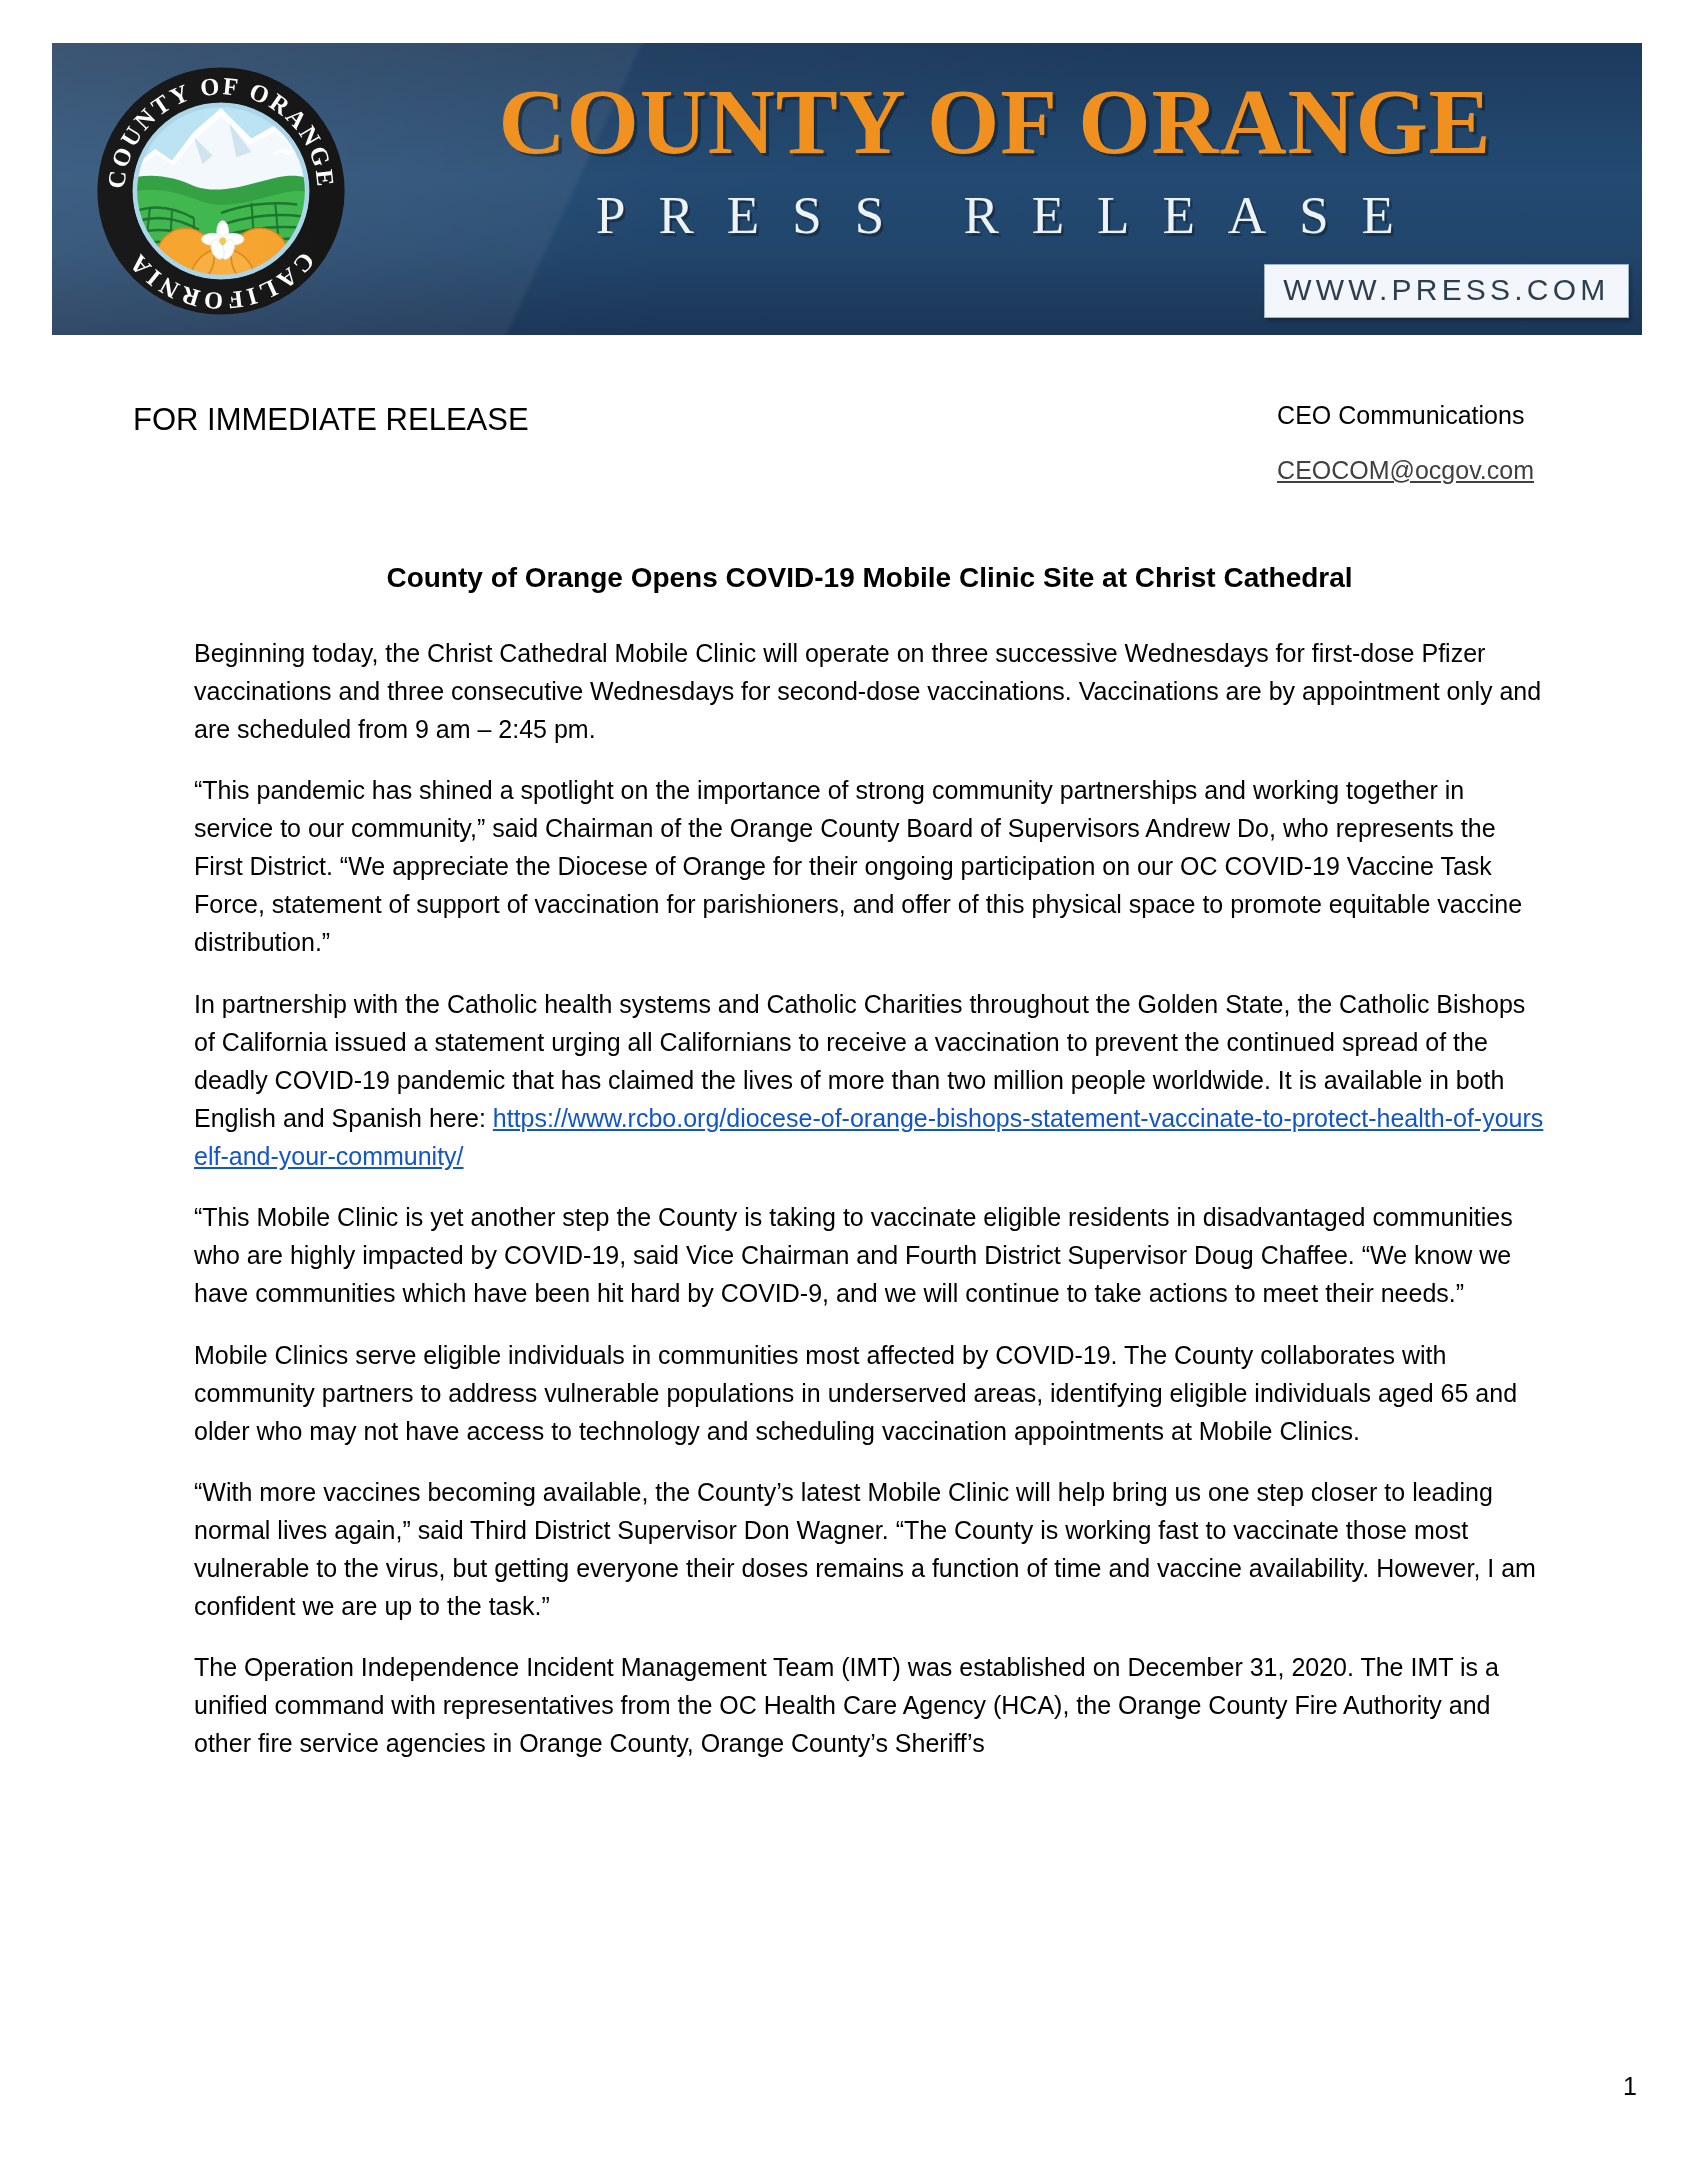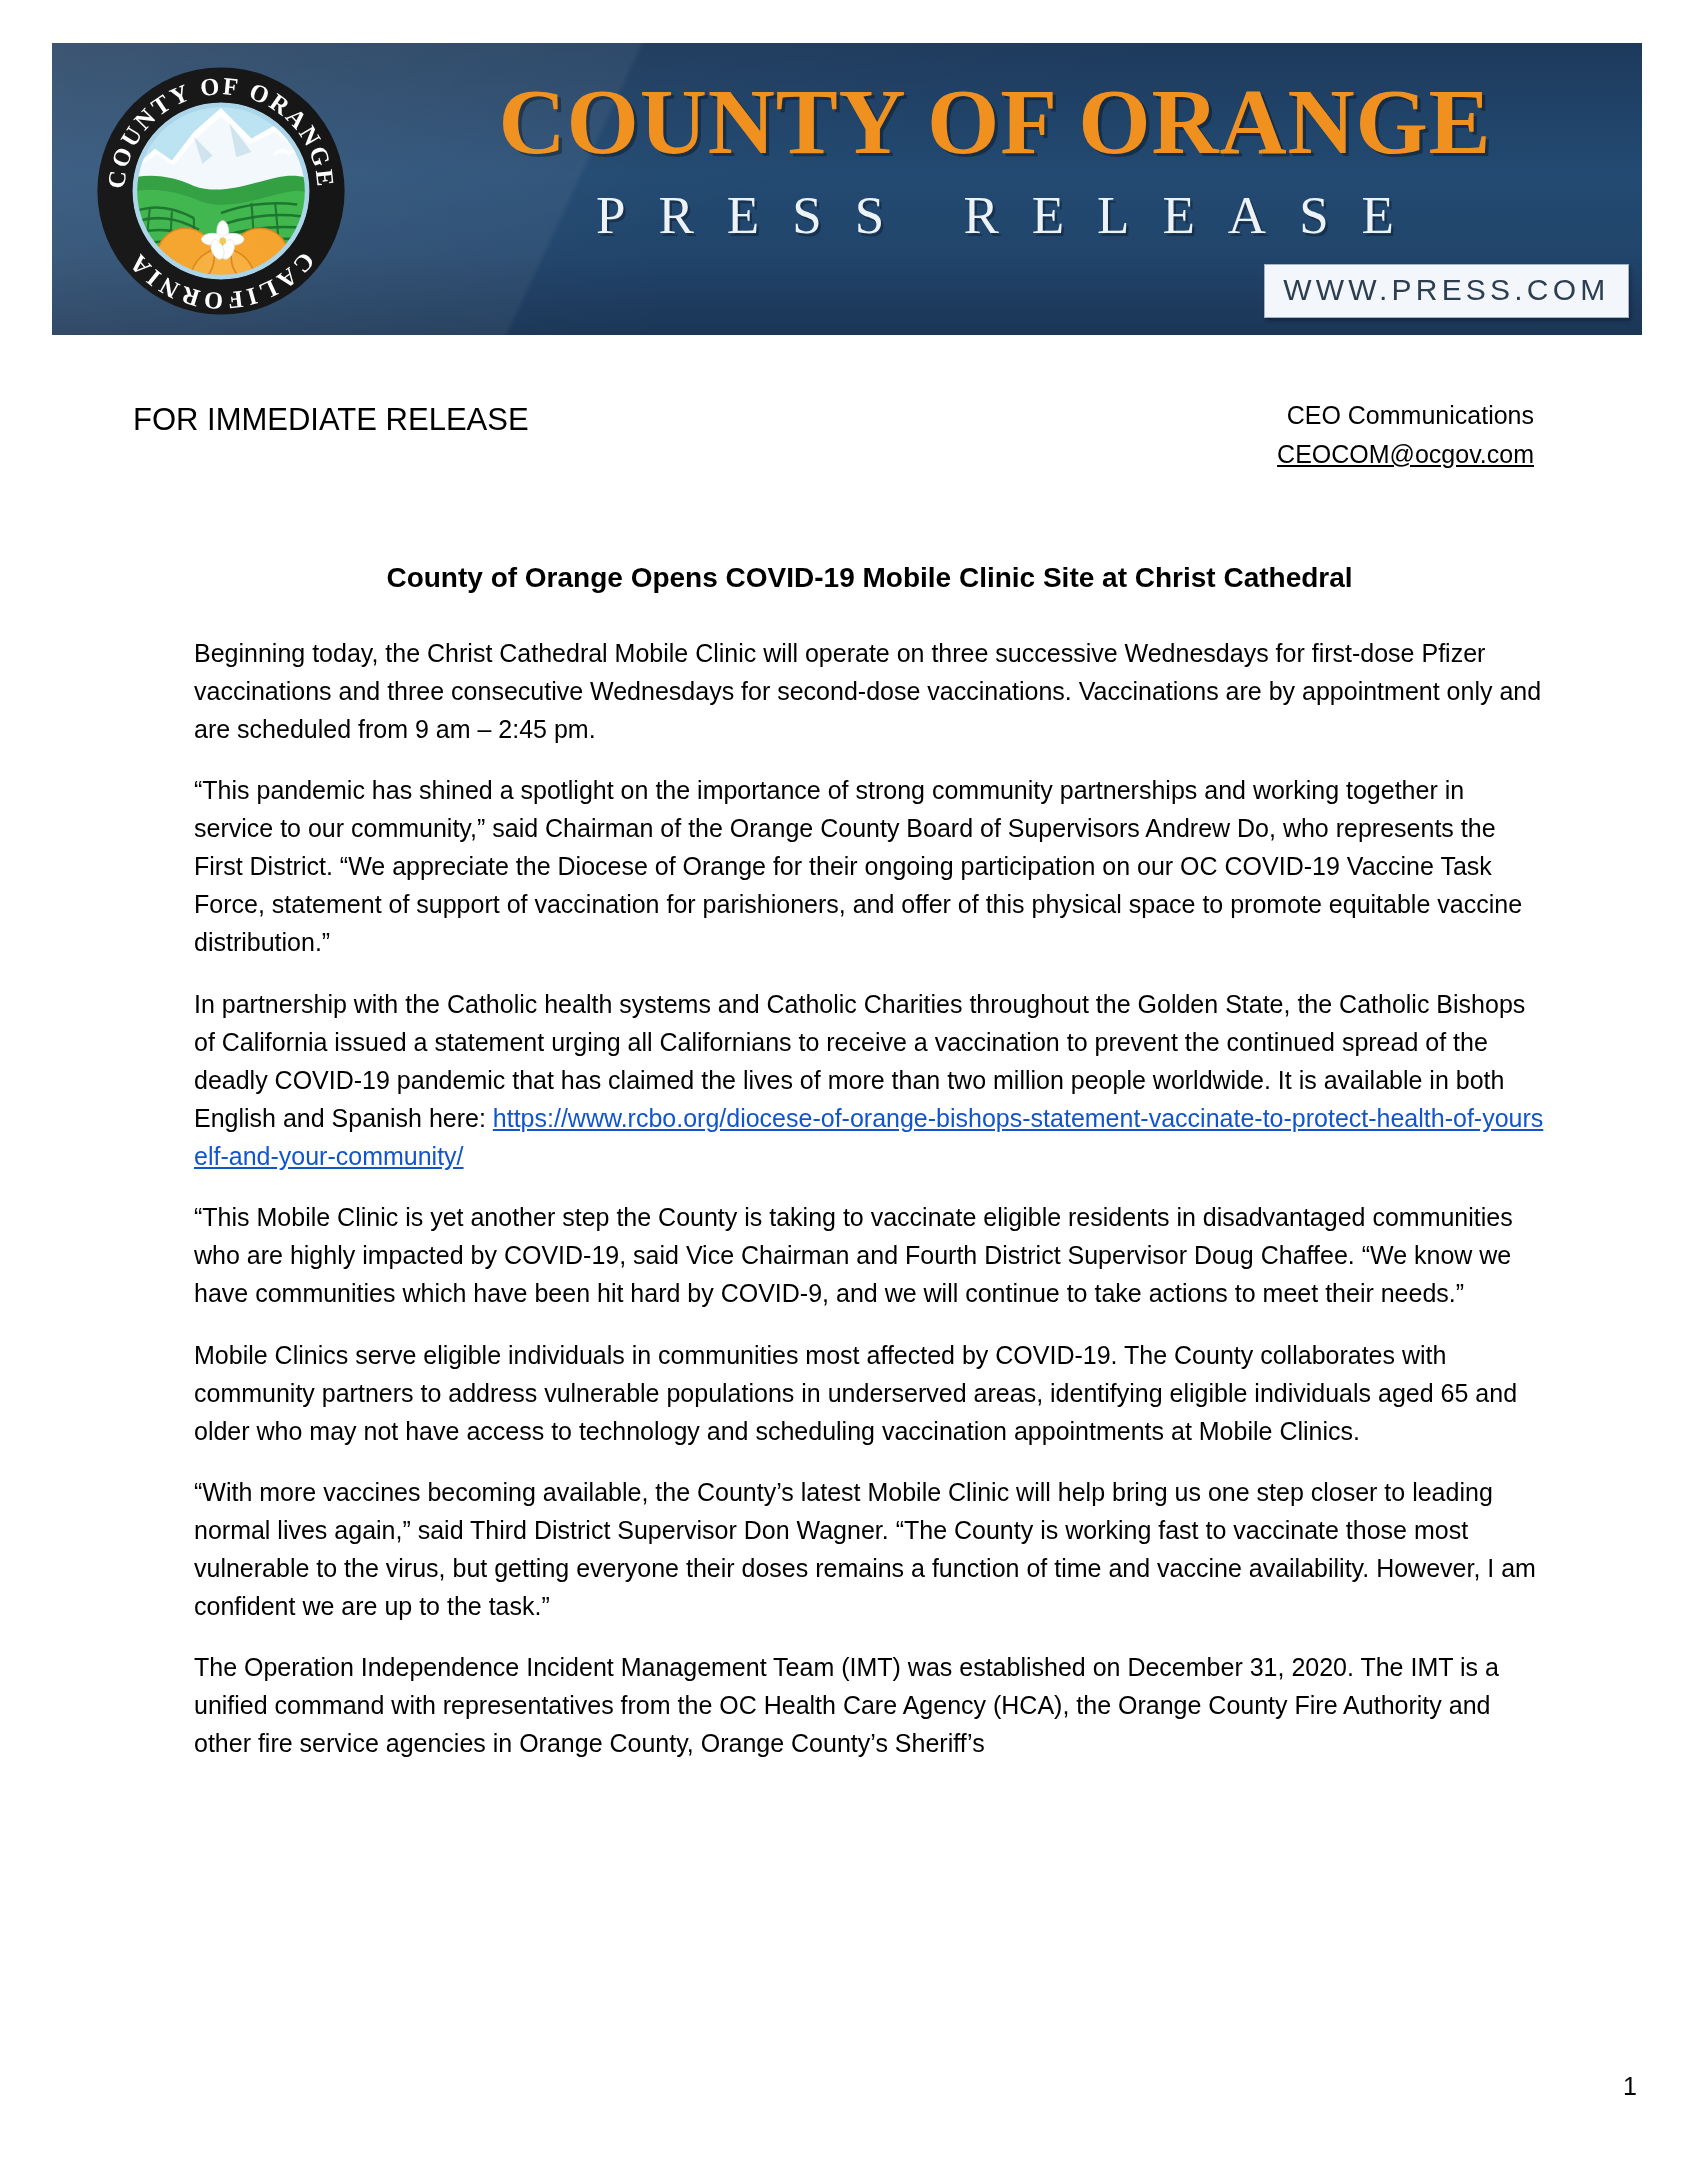--- a/index.html
+++ b/index.html
@@ -112,25 +112,25 @@
     left: 133px;
     top: 399px;
     width: 1401px;
     display: flex;
     justify-content: space-between;
     align-items: flex-start;
     font-size: 25px;
     line-height: 1.35;
   }
   .meta-left { font-size: 31px; }
-  .meta-right { text-align: right; font-size: 25px; }
+  .meta-right { text-align: left; font-size: 25px; }
   .meta-right .email {
     display: block;
-    margin-top: 5px;
-    color: #000000;
+    margin-top: 21px;
+    color: #404040;
     text-decoration: underline;
   }
 
   .doc-title {
     position: absolute;
     left: 194px;
     top: 560px;
     width: 1351px;
     text-align: center;
     font-size: 28px;

